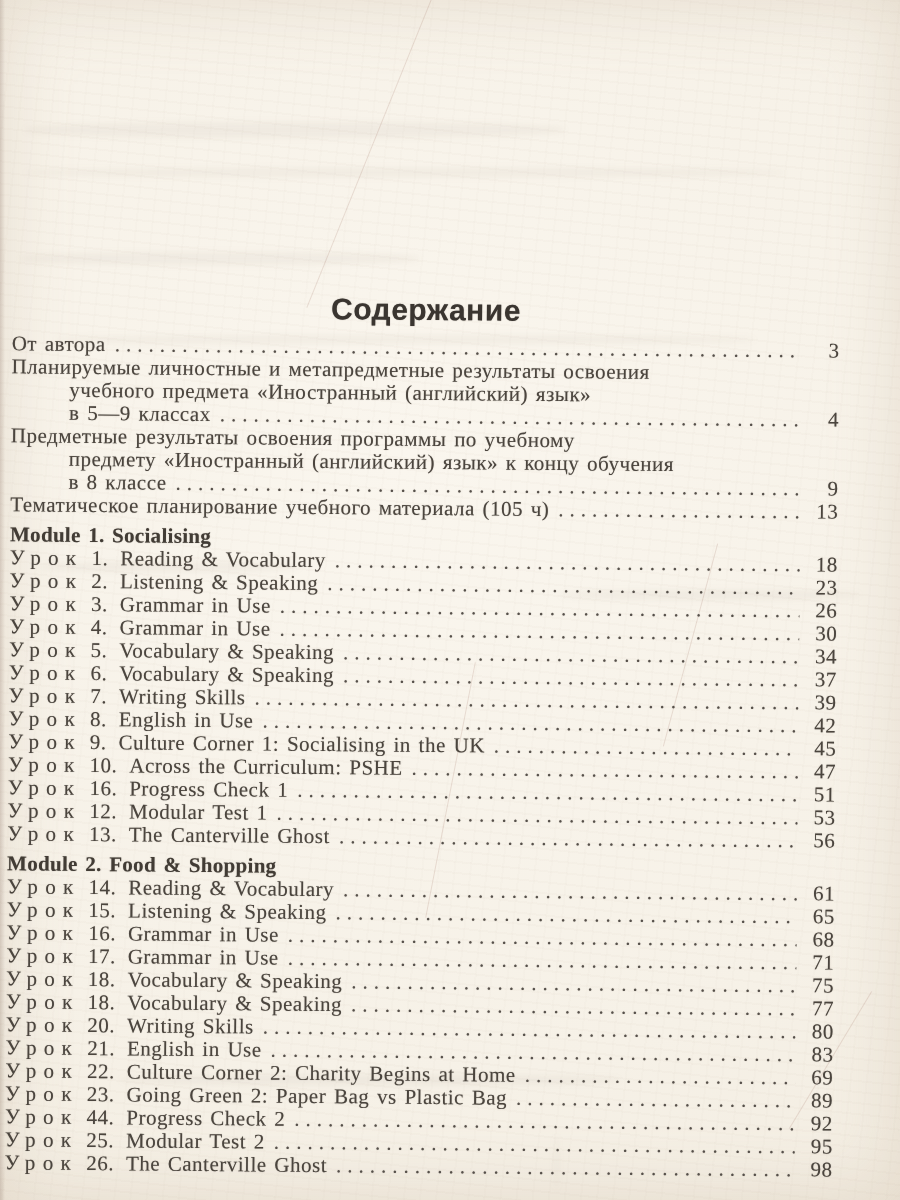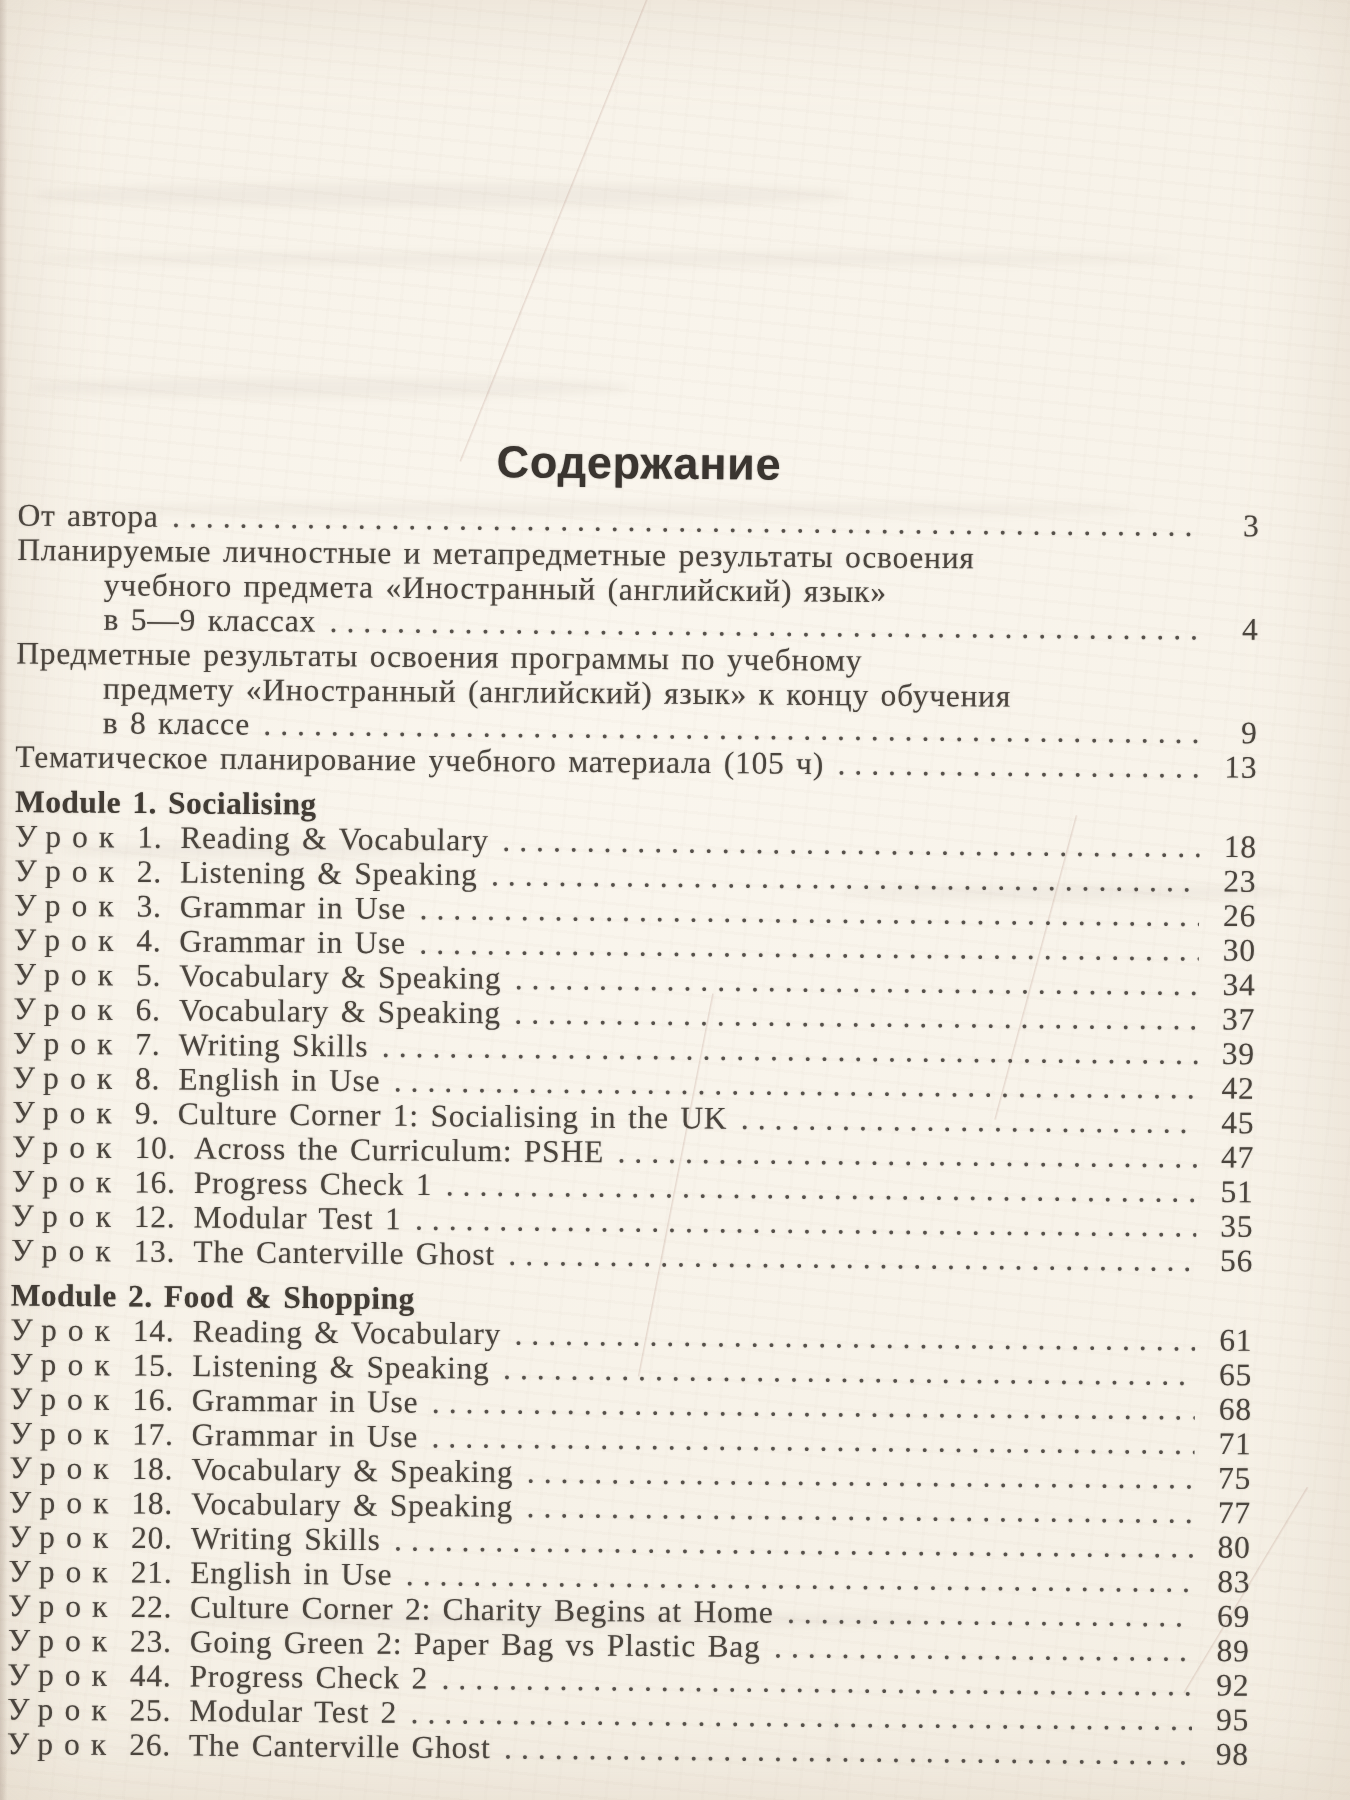--- a/index.html
+++ b/index.html
@@ -224,21 +224,21 @@
     <span class="num">16.</span>
     <span class="txt">Progress Check 1</span>
     <span class="leader">........................................................................................................................................................................................................</span>
     <span class="pg">51</span>
   </div>
         <div class="line flex lesson">
     <span class="word">Урок</span>
     <span class="num">12.</span>
     <span class="txt">Modular Test 1</span>
     <span class="leader">........................................................................................................................................................................................................</span>
-    <span class="pg">35</span>
+    <span class="pg">53</span>
   </div>
         <div class="line flex lesson">
     <span class="word">Урок</span>
     <span class="num">13.</span>
     <span class="txt">The Canterville Ghost</span>
     <span class="leader">........................................................................................................................................................................................................</span>
     <span class="pg">56</span>
   </div>
         <h2 class="module">Module 2. Food &amp; Shopping</h2>
         <div class="line flex lesson">

